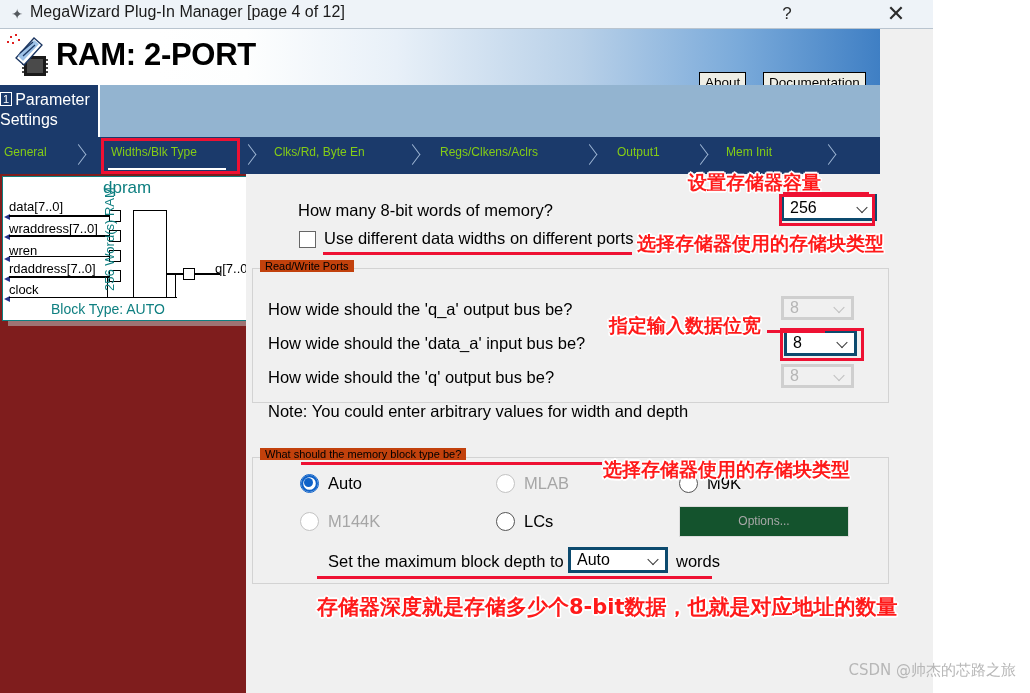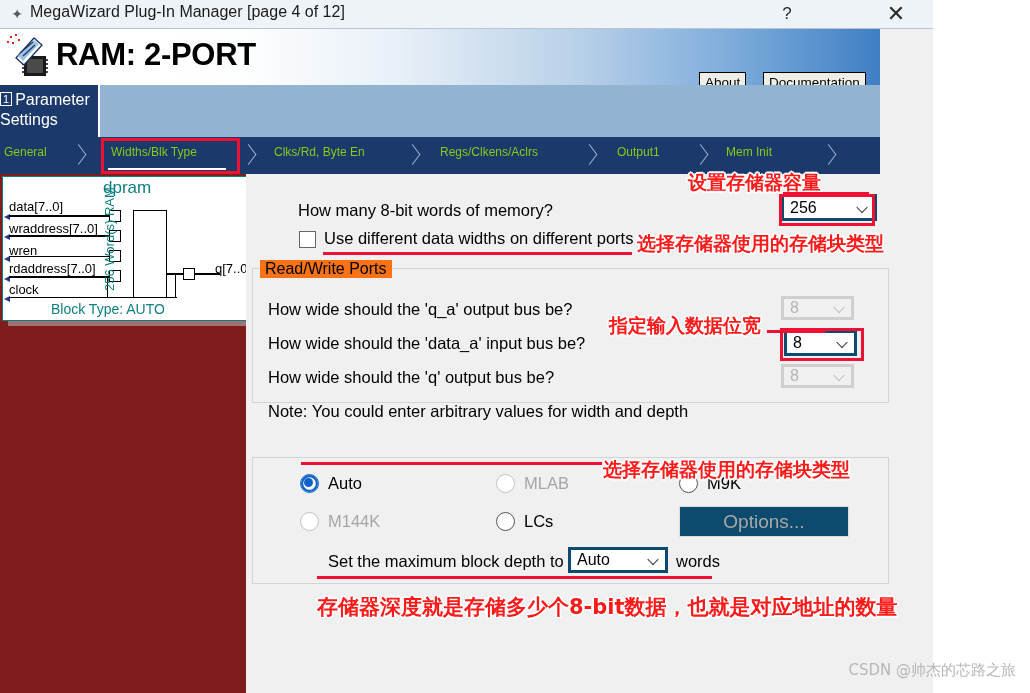--- a/index.html
+++ b/index.html
@@ -314,23 +314,23 @@
   }
 
   
   .groupbox {
     position: absolute;
     border: 1px solid #d3d3d3;
     box-sizing: border-box;
   }
   .group-title {
     position: absolute;
-    background: #f97316;
+    background: #c2410c;
     padding: 0 5px;
-    font-size: 16px;
+    font-size: 11px;
     color: #000;
     white-space: nowrap;
   }
 
   
   .radio {
     position: absolute;
     width: 19px; height: 19px;
     border-radius: 50%;
     border: 1.6px solid #555;
@@ -355,24 +355,24 @@
     color: #000;
     white-space: nowrap;
     cursor: default;
   }
   .rlabel.dim { color: #a6a6a6; }
 
   #btn-options {
     position: absolute;
     left: 679px; top: 506px;
     width: 170px; height: 31px;
-    background: #0c4a6e;
+    background: #14532d;
     border: 1px solid #dcdcdc;
     box-sizing: border-box;
-    font-size: 19px;
+    font-size: 12px;
     color: #a8a8a8;
     text-align: center;
     line-height: 29px;
     cursor: default;
   }
 
   
   .redbox {
     position: absolute;
     border: 3px solid #ee1133;
@@ -546,20 +546,21 @@
 
     <div class="q-label" style="left:22px; top:194px;">How wide should the 'q' output bus be?</div>
     <div class="combo disabled" style="left:535px; top:190px; width:73px; height:24px;">
       <span class="val">8</span>
       <span class="arw"></span>
     </div>
 
     <div class="q-label" style="left:22px; top:228px;">Note: You could enter arbitrary values for width and depth</div>
 
     <div class="groupbox" style="left:6px; top:283px; width:637px; height:127px;"></div>
+    <div class="group-title" style="left:14px; top:274px;">What should the memory block type be?</div>
 
     <div class="radio checked" style="left:54px; top:300px;"></div>
     <div class="rlabel" style="left:82px; top:300px;">Auto</div>
 
     <div class="radio dim" style="left:250px; top:300px;"></div>
     <div class="rlabel dim" style="left:278px; top:300px;">MLAB</div>
 
     <div class="radio" style="left:433px; top:300px;"></div>
     <div class="rlabel" style="left:461px; top:300px;">M9K</div>
 

